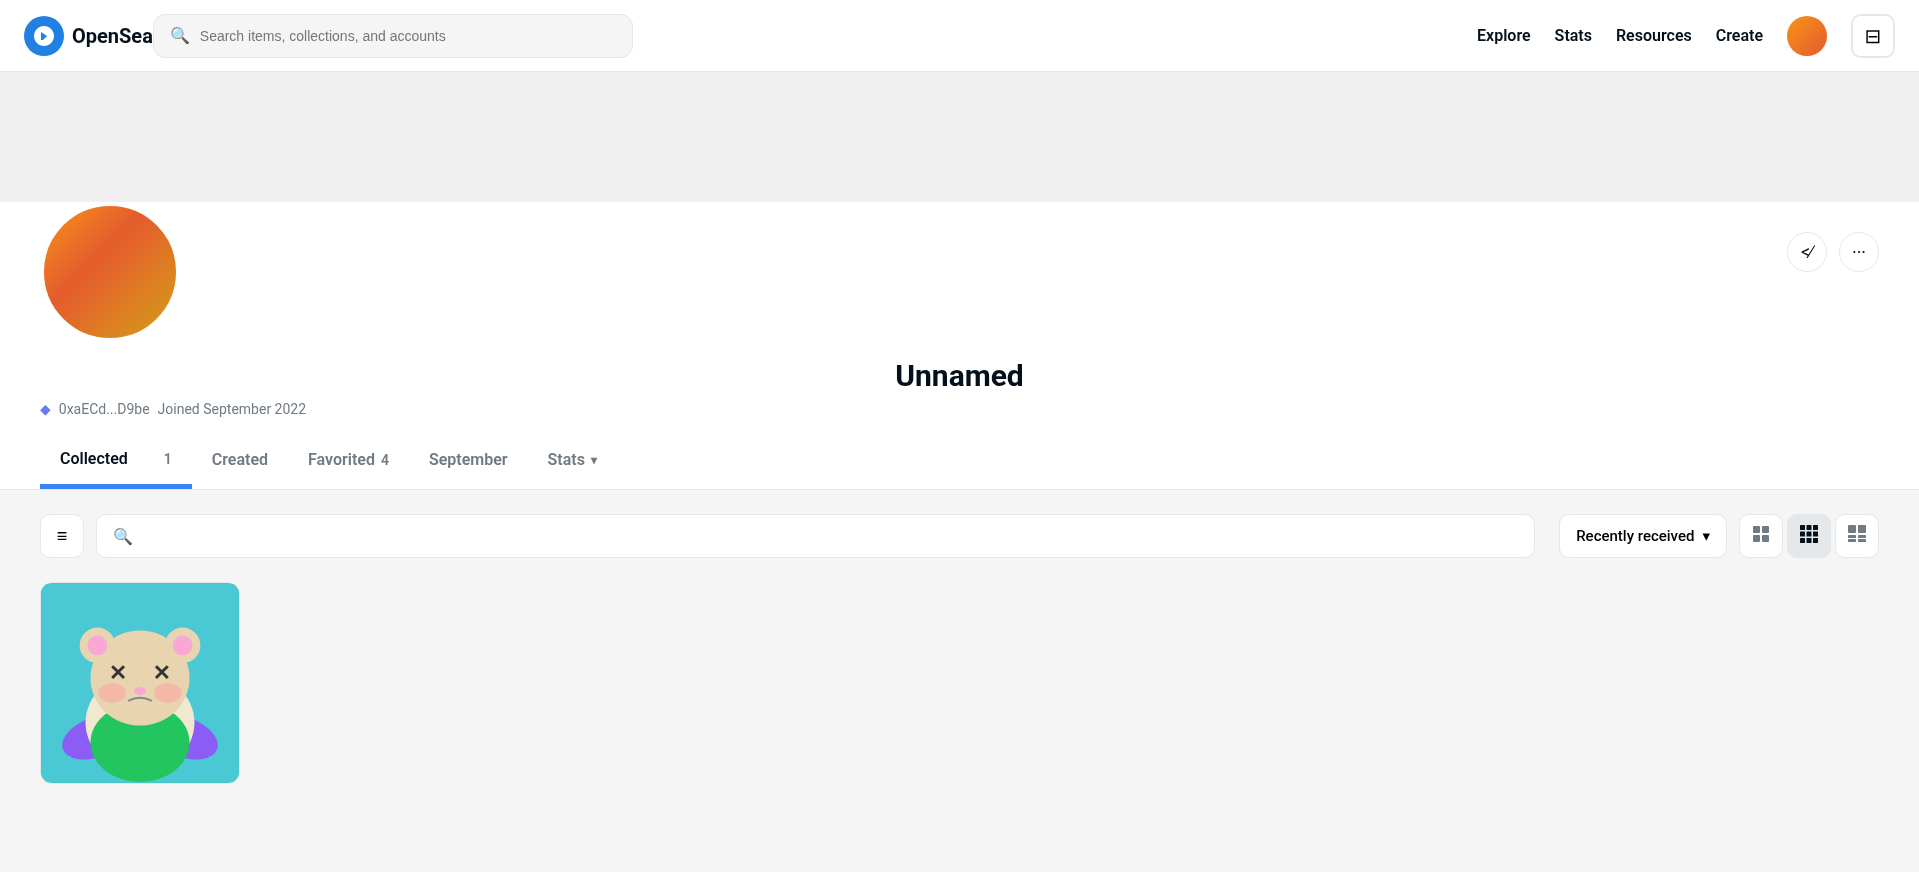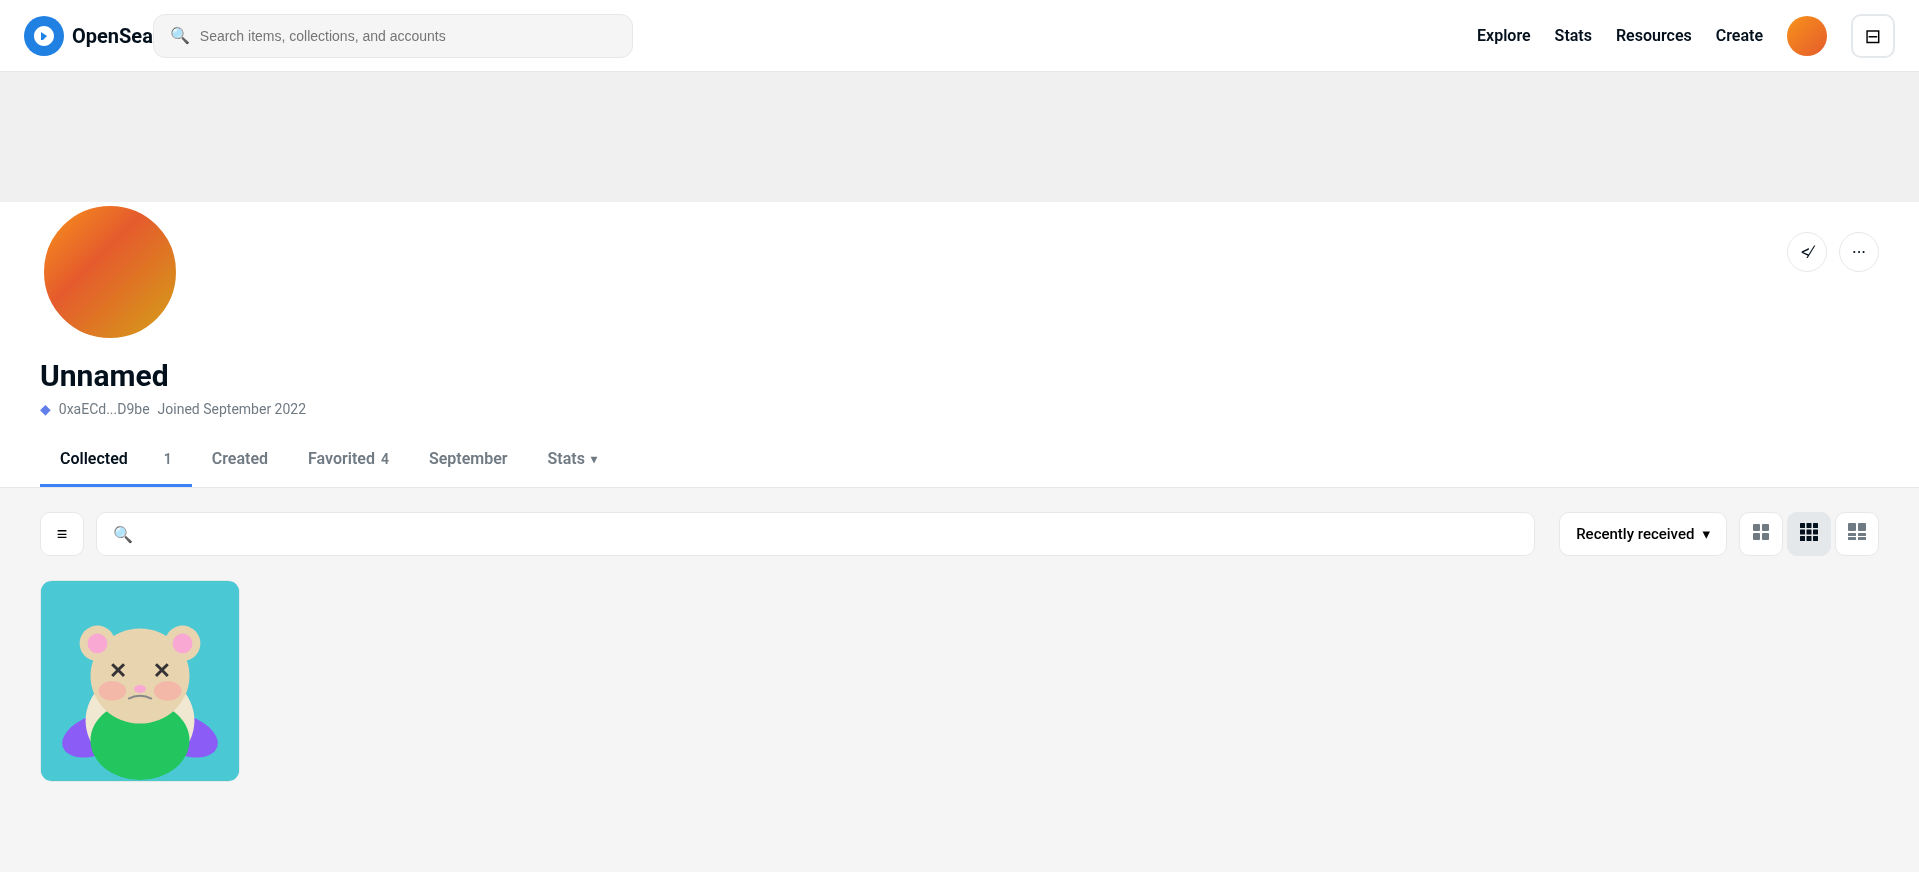--- a/index.html
+++ b/index.html
@@ -51,21 +51,21 @@
     .profile-section { background: #fff; padding-bottom: 0; position: relative; }
     .profile-avatar-wrapper { padding: 0 40px; }
     .profile-avatar {
       width: 140px; height: 140px; border-radius: 50%;
       background: linear-gradient(135deg, #f7931a 0%, #e55b2d 40%, #d4a017 100%);
       border: 4px solid #fff;
       margin-top: -70px;
       position: relative;
     }
 
-    .profile-info { padding: 16px 40px 0; }
+    .profile-info { padding: 16px 40px 0; text-align: center; }
     .profile-name { font-size: 30px; font-weight: 700; color: #04111d; margin-bottom: 8px; }
     .profile-meta { display: flex; align-items: center; gap: 8px; color: #707a83; font-size: 14px; }
     .eth-icon { color: #627eea; font-size: 14px; }
 
     .profile-actions {
       position: absolute; right: 40px; top: 30px;
       display: flex; align-items: center; gap: 12px;
     }
     .icon-btn {
       width: 40px; height: 40px; border-radius: 50%; border: 1px solid #e5e8eb;
@@ -74,21 +74,21 @@
     }
 
     
     .tabs-container { border-bottom: 1px solid #e5e8eb; padding: 0 40px; margin-top: 16px; }
     .tabs { display: flex; gap: 0; }
     .tab {
       padding: 16px 20px; font-size: 16px; font-weight: 600; color: #707a83;
       cursor: pointer; border-bottom: 3px solid transparent;
       display: flex; align-items: center; gap: 6px; white-space: nowrap;
     }
-    .tab.active { color: #04111d; border-bottom: 3px solid #3b82f6; gap: 36px; }
+    .tab.active { color: #04111d; border-bottom: 5px solid #3b82f6; gap: 36px; }
     .tab-count { font-size: 14px; color: #707a83; }
     .tab-chevron { font-size: 12px; }
 
     
     .content { padding: 24px 40px; background: #f5f5f5; min-height: 400px; }
     .content-toolbar {
       display: flex; align-items: center; gap: 12px; margin-bottom: 24px;
     }
     .filter-btn {
       width: 44px; height: 44px; border: 1px solid #e5e8eb; border-radius: 10px;

